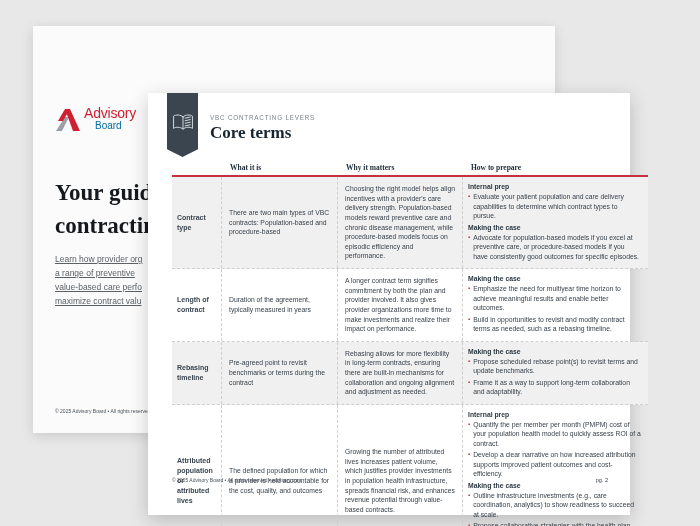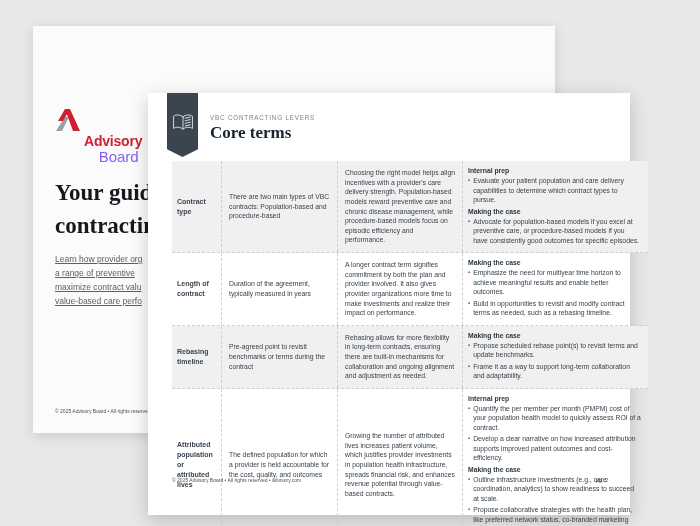--- a/index.html
+++ b/index.html
@@ -19,22 +19,22 @@
   .front-page {
     left:148px; top:93px; width:482px; height:422px;
     background:#ffffff;
     box-shadow:0 5px 18px rgba(0,0,0,0.20);
   }
 
   
   .logo-block { position:absolute; left:22px; top:80px; display:flex; align-items:flex-start; }
   .logo-mark { width:26px; height:24px; margin-right:3px; margin-top:2px; }
   .logo-text { line-height:1.0; }
-  .logo-text .brand-top { color:#ce2030; font-weight:bold; font-size:14px; letter-spacing:-0.2px;margin-top:28px; }
-  .logo-text .brand-bottom { color:#8b5cf6; font-size:15px; margin-left:11px; margin-top:1px;text-align:center; }
+  .logo-text .brand-top { color:#ce2030; font-weight:normal; font-size:14px; letter-spacing:-0.2px; }
+  .logo-text .brand-bottom { color:#0369a1; font-size:10px; margin-left:11px; margin-top:1px; }
   .bp-title {
     position:absolute; left:22px; top:150px; width:130px;
     font-family:"Liberation Serif", serif; font-weight:bold;
     font-size:23px; line-height:1.45; color:#15191d;
     white-space:nowrap; 
   }
   .bp-paragraph {
     position:absolute; left:22px; top:226px; width:132px;
     font-size:8.5px; line-height:1.65; color:#5c6166; white-space:nowrap;text-decoration:underline;
   }
@@ -107,41 +107,47 @@
       <div class="brand-bottom">Board</div>
     </div>
   </div>
   <div class="bp-title">
     <div>Your guide</div>
     <div>contracting</div>
   </div>
   <div class="bp-paragraph">
       <div>Learn how provider org</div>
       <div>a range of preventive</div>
+      <div>value-based care perfo</div>
       <div>maximize contract valu</div>
-      <div>value-based care perfo</div>
     </div>
   <div class="bp-footer">© 2025 Advisory Board • All rights reserved • advisory.com</div>
 </div>
 
 <div class="page front-page">
   <div class="ribbon">
     <svg width="24" height="22" viewBox="0 0 28 24" fill="none" stroke="#dde1e5" stroke-width="1.1" stroke-linejoin="round" stroke-linecap="round">
       <path d="M14 6 C11 3.2, 5.5 3.2, 3 5.2 L3 19.5 C5.5 17.5, 11 17.6, 14 20.3 C17 17.6, 22.5 17.5, 25 19.5 L25 5.2 C22.5 3.2, 17 3.2, 14 6 Z"></path>
       <path d="M14 6 L14 20.3"></path>
       <path d="M16.5 7.5 L22.5 6.2"></path>
       <path d="M16.5 10.5 L22.5 9.2"></path>
       <path d="M16.5 13.5 L22.5 12.2"></path>
       <path d="M16.5 16.5 L22.5 15.2"></path>
     </svg>
   </div>
   <div class="fp-eyebrow">VBC CONTRACTING LEVERS</div>
   <div class="fp-title">Core terms</div>
 
   <div class="vbc-table">
+    <div class="thead" id="thead">
+        <div class="th"></div>
+        <div class="th">What it is</div>
+        <div class="th">Why it matters</div>
+        <div class="th">How to prepare</div>
+      </div>
     <div id="tbody">
         <div class="trow shaded" style="min-height: 76px;">
           <div class="cell cell-term">
             <span>Contract type</span>
           </div>
           <div class="cell cell-what">
             <span>There are two main types of VBC contracts: Population-based and procedure-based</span>
           </div>
           <div class="cell cell-why">
             <span>Choosing the right model helps align incentives with a provider's care delivery strength. Population-based models reward preventive care and chronic disease management, while procedure-based models focus on episodic efficiency and performance.</span>

